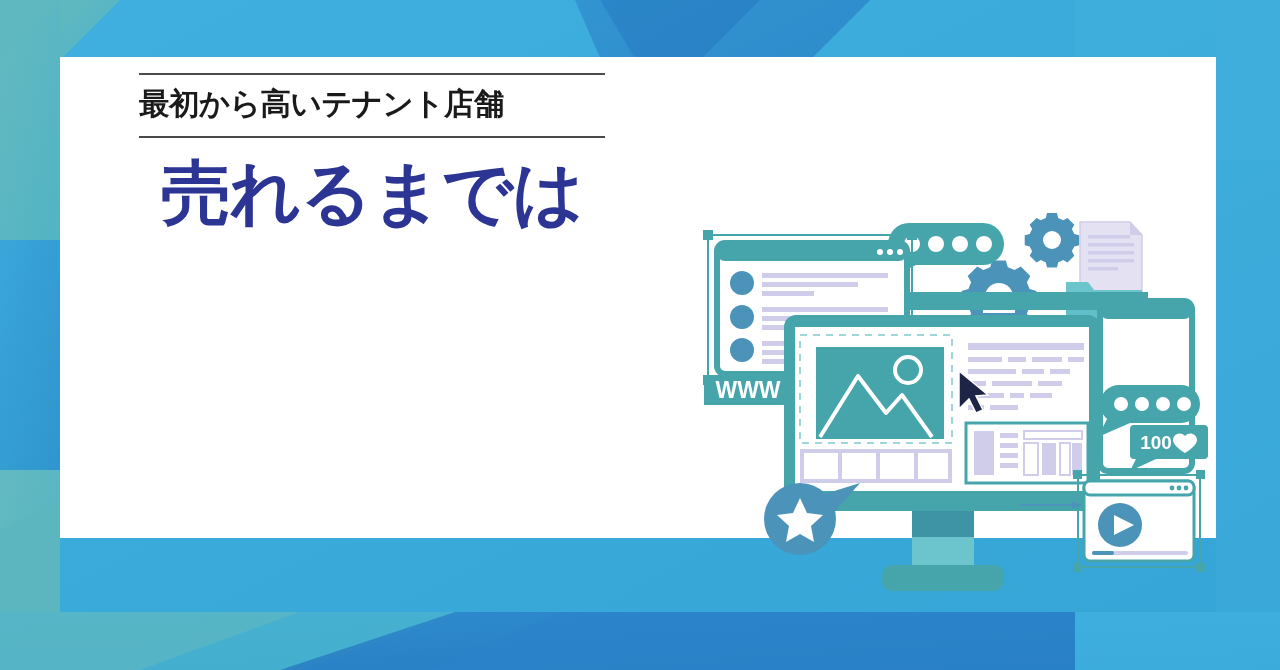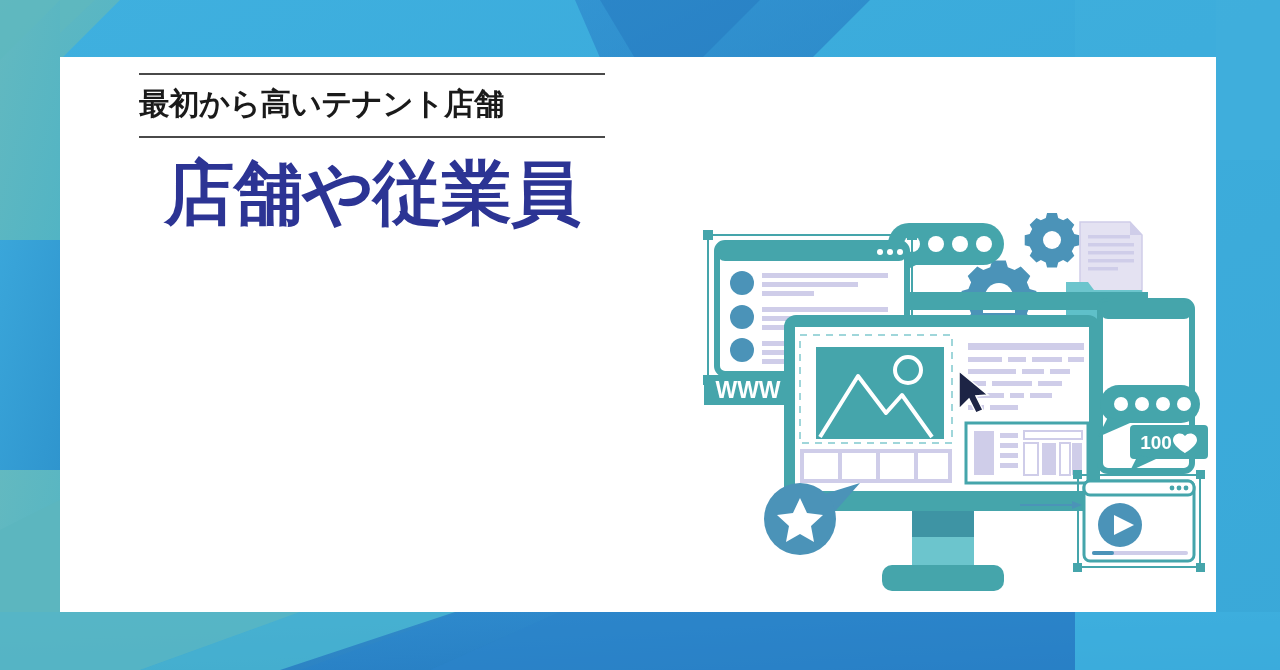--- a/index.html
+++ b/index.html
@@ -10,21 +10,21 @@
     position:relative;
   }
 
   
   #bg { position:absolute; inset:0; width:1280px; height:670px; }
 
   
   .card{
     position:absolute;
     left:60px; top:57px;
-    width:1156px; height:555px;
+    width:1156px; height:481px;
     background:#ffffff;
     z-index:5;
   }
 
   
   .text-col{
     position:absolute;
     left:79px;            
     top:16px;
     width:470px;
@@ -119,21 +119,21 @@
 
   <div class="text-col">
 
     <div class="rule r1"></div>
 
     <div class="kicker">最初から高いテナント店舗</div>
 
     <div class="rule r2"></div>
 
     <div class="headline">
-      <span class="hl-line l2">店舗や従業員</span>
+      <span class="hl-line l1">売れるまでは</span>
     </div>
   </div>
 
   <svg class="illo" viewBox="0 0 530 420">
 
     <g>
 
       <g transform="translate(372,47)">
         <path d="M-8,-34 L8,-34 L10,-26 L18,-22 L25,-26 L36,-15 L32,-8 L36,0 L44,2 L44,18 L36,20 L32,28 L36,35
                  L25,46 L18,42 L10,46 L8,54 L-8,54 L-10,46 L-18,42 L-25,46 L-36,35 L-32,28 L-36,20 L-44,18

